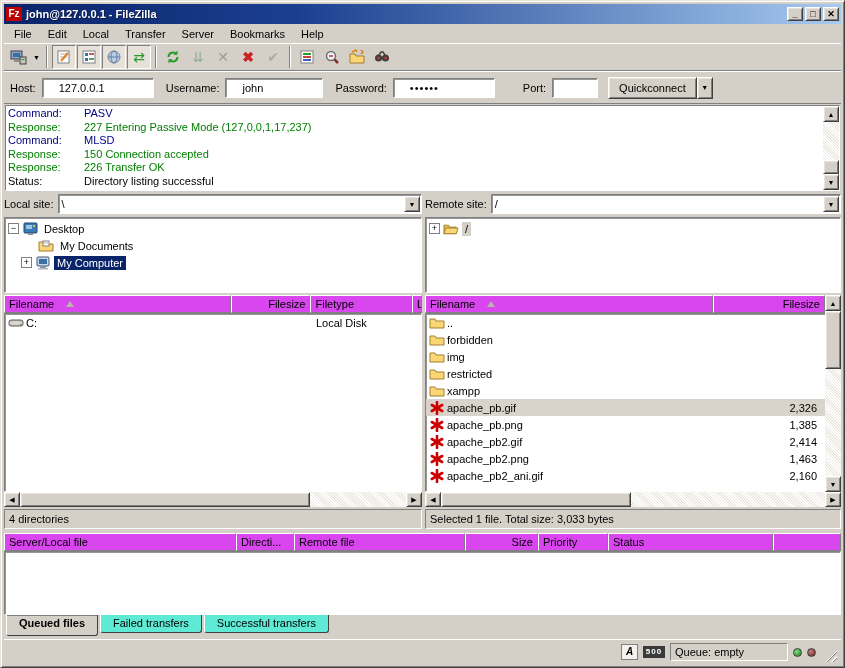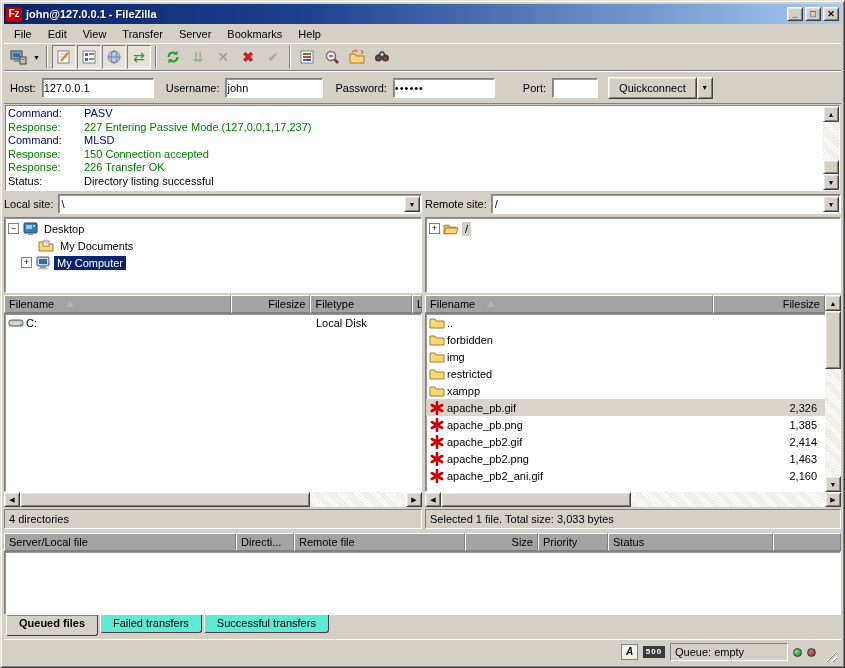--- a/index.html
+++ b/index.html
@@ -4,21 +4,21 @@
 <style>
   * { margin:0; padding:0; box-sizing:border-box; font-family:"Liberation Sans",sans-serif; }
   html,body { width:845px; height:668px; background:#d4d0c8; overflow:hidden; }
   .window {
     position:relative; width:845px; height:668px; background:#d4d0c8;
     border:1px solid; border-color:#e8e4dc #404040 #404040 #e8e4dc;
     box-shadow: inset 1px 1px 0 #fff, inset -1px -1px 0 #808080;
     padding:3px; display:flex; flex-direction:column;
   }
   
-  .raised { border:1px solid; border-color:#fff #808080 #808080 #fff; background:#a3a3a3; }
+  .raised { border:1px solid; border-color:#fff #808080 #808080 #fff; background:#d946ef; }
   .raised2 { border:1px solid; border-color:#fff #404040 #404040 #fff;
              box-shadow: inset 1px 1px 0 #e8e4dc, inset -1px -1px 0 #808080; background:#d4d0c8;text-align:right; }
   .sunken { border:1px solid; border-color:#808080 #fff #fff #808080;
             box-shadow: inset 1px 1px 0 rgba(64,64,64,.55); background:#fff; }
   .sunkenflat { border:1px solid; border-color:#808080 #fff #fff #808080; background:#d4d0c8; }
 
   
   .titlebar { height:20px; flex:none; display:flex; align-items:center;
     background:linear-gradient(to right,#0a246a,#1b3f8f 35%,#a6caf0); padding:0 2px; }
   .titlebar .logo { width:16px; height:14px; background:#bf0000; color:#fff; font-weight:bold;
@@ -42,21 +42,21 @@
   .tbtn svg { display:block; }
   .tb-sep { width:2px; height:22px; margin:0 3px;
     border-left:1px solid #808080; border-right:1px solid #fff; }
   .tb-drop { width:11px; height:24px; display:flex; align-items:center; justify-content:center;
     font-size:7px; color:#000; }
   .glyph { font-size:14px; line-height:1; }
 
   
   .quickbar { height:33px; flex:none; display:flex; align-items:center; gap:6px;
     border-top:1px solid #fff; border-bottom:1px solid #808080; padding:0 6px; font-size:11px; }
-  .qc-input { height:20px; font-size:11px; padding:2px 1px; line-height:15px;
+  .qc-input { height:20px; font-size:11px; padding:2px 16px; line-height:15px;
     white-space:nowrap; overflow:hidden; }
   .qc-btn { height:22px; padding:0 10px; font-size:11px; display:flex; align-items:center; }
   .qc-btn-drop { height:22px; width:16px; display:flex; align-items:center; justify-content:center; font-size:7px; }
 
   
   .logwrap { height:86px; flex:none; margin:1px 1px 0 1px; display:flex; }
   .log { flex:1; background:#fff; padding:1px 2px; font-size:11px; overflow:hidden; }
   .log-line { display:flex; height:13.5px; line-height:13.5px; white-space:nowrap; }
   .log-label { width:76px; flex:none; }
   .log-line.command { color:#000080; }
@@ -158,21 +158,21 @@
     <div class="wbtns">
       <div class="wbtn raised2">_</div>
       <div class="wbtn raised2">□</div>
       <div class="wbtn raised2">✕</div>
     </div>
   </div>
 
   <div class="menubar">
     <span class="menu-item">File</span>
     <span class="menu-item">Edit</span>
-    <span class="menu-item">View</span>
+    <span class="menu-item">Local</span>
     <span class="menu-item">Transfer</span>
     <span class="menu-item">Server</span>
     <span class="menu-item">Bookmarks</span>
     <span class="menu-item">Help</span>
   </div>
 
   <div class="toolbar">
     <div class="tbtn">
       <svg width="18" height="16" viewBox="0 0 18 16">
         <rect x="2" y="2" width="11" height="8" fill="#8ea4c8" stroke="#404040"></rect>

